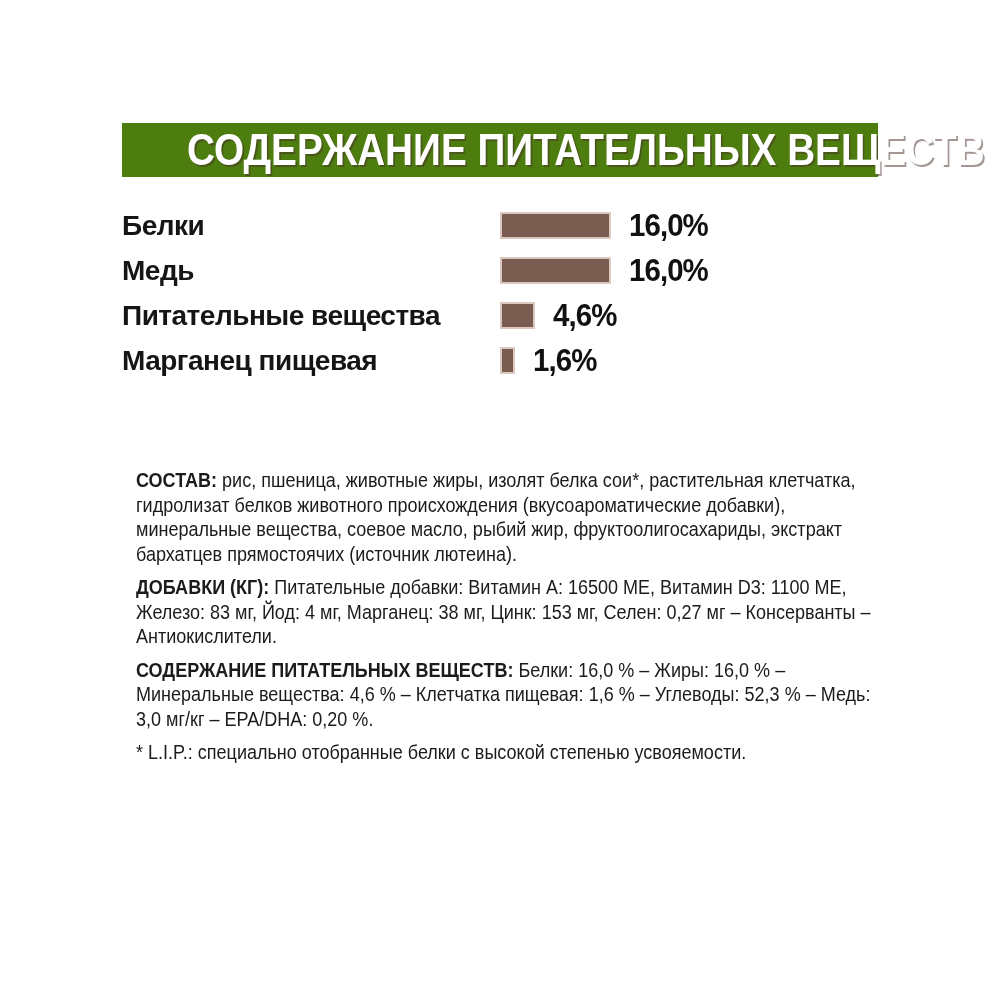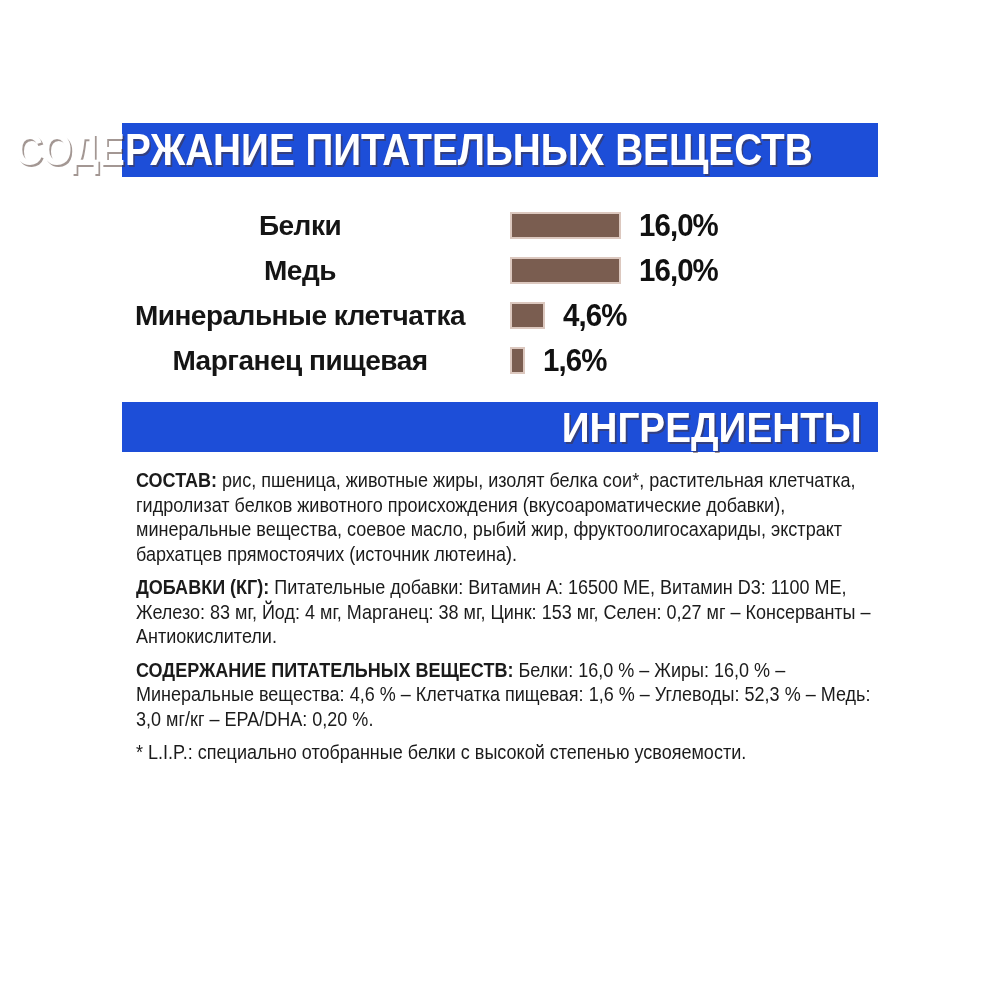--- a/index.html
+++ b/index.html
@@ -1,31 +1,31 @@
 <!DOCTYPE html>
 <html><head>
 <meta charset="utf-8">
 <style>
   html,body{margin:0;padding:0;background:#ffffff;}
   body{font-family:"Liberation Sans",sans-serif;color:#1b1b1b;}
   .page{position:relative;width:1000px;height:1000px;background:#ffffff;overflow:hidden;}
 
   
-  .band{position:absolute;left:122px;width:756px;background:#1d4ed8;display:flex;align-items:center;justify-content:flex-end;}
+  .band{position:absolute;left:122px;width:756px;background:#4d7c0f;display:flex;align-items:center;justify-content:flex-start;}
   .band1{top:123px;height:54px;}
   .band2{top:402px;height:50px;}
   .band-text{color:#ffffff;font-weight:bold;white-space:nowrap;
              text-shadow:2px 2px 0 rgba(71,48,39,.5);}
   .band1 .band-text{font-size:45px;transform:scaleX(.86);}
   .band2 .band-text{font-size:43px;transform:scaleX(.9);}
 
   
   .chart{position:absolute;top:203px;left:122px;}
   .crow{display:flex;align-items:center;height:45px;}
-  .clabel{width:356px;padding-right:32px;text-align:center;
+  .clabel{width:356px;padding-right:22px;text-align:left;
           font-weight:bold;font-size:28px;letter-spacing:-.5px;color:#151515;}
   .cbar{height:23px;border:2px solid #dcc8bf;background:#7a5d50;flex:0 0 auto;}
   .cval{margin-left:18px;font-weight:bold;font-size:32px;letter-spacing:-1px;
         transform:scaleX(.92);transform-origin:0 50%;color:#111;}
 
   
   .bodytext{position:absolute;left:122px;top:468px;width:756px;margin-left:14px;}
   .condense{width:860px;transform:scaleX(.879);transform-origin:0 0;
             font-size:20.5px;line-height:24.5px;color:#1b1b1b;}
   .para{margin:0 0 9px 0;}
@@ -45,34 +45,31 @@
         <div class="clabel">Белки</div>
         <div class="cbar" style="width: 107px; background: rgb(122, 93, 80);"></div>
         <div class="cval">16,0%</div>
       </div>
       <div class="crow">
         <div class="clabel">Медь</div>
         <div class="cbar" style="width: 107px; background: rgb(122, 93, 80);"></div>
         <div class="cval">16,0%</div>
       </div>
       <div class="crow">
-        <div class="clabel">Минеральные клетчатка</div>
+        <div class="clabel">Питательные вещества</div>
         <div class="cbar" style="width: 31px; background: rgb(122, 93, 80);"></div>
         <div class="cval">4,6%</div>
       </div>
       <div class="crow">
         <div class="clabel">Марганец пищевая</div>
         <div class="cbar" style="width: 11px; background: rgb(122, 93, 80);"></div>
         <div class="cval">1,6%</div>
       </div>
     </div>
 
-  <div class="band band2">
-    <div class="band-text">ИНГРЕДИЕНТЫ</div>
-  </div>
 
   <div class="bodytext">
     <div class="condense">
       <p class="para"><b class="plabel">СОСТАВ:</b> <span>рис, пшеница, животные жиры, изолят белка сои*, растительная клетчатка, гидролизат белков животного происхождения (вкусоароматические добавки), минеральные вещества, соевое масло, рыбий жир, фруктоолигосахариды, экстракт бархатцев прямостоячих (источник лютеина).</span></p>
       <p class="para"><b class="plabel">ДОБАВКИ (КГ):</b> <span>Питательные добавки: Витамин A: 16500 МЕ, Витамин D3: 1100 МЕ, Железо: 83 мг, Йод: 4 мг, Марганец: 38 мг, Цинк: 153 мг, Селен: 0,27 мг – Консерванты – Антиокислители.</span></p>
       <p class="para"><b class="plabel">СОДЕРЖАНИЕ ПИТАТЕЛЬНЫХ ВЕЩЕСТВ:</b> <span>Белки: 16,0 % – Жиры: 16,0 % – Минеральные вещества: 4,6 % – Клетчатка пищевая: 1,6 % – Углеводы: 52,3 % – Медь: 3,0 мг/кг – EPA/DHA: 0,20 %.</span></p>
       <p class="para"><b class="plabel"></b> <span>* L.I.P.: специально отобранные белки с высокой степенью усвояемости.</span></p>
     </div>
   </div>
 

